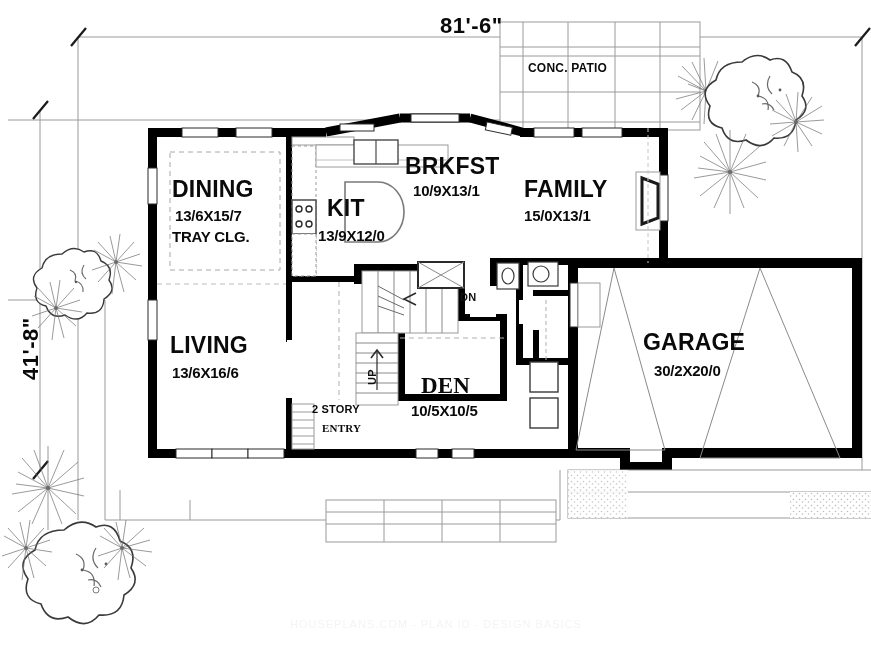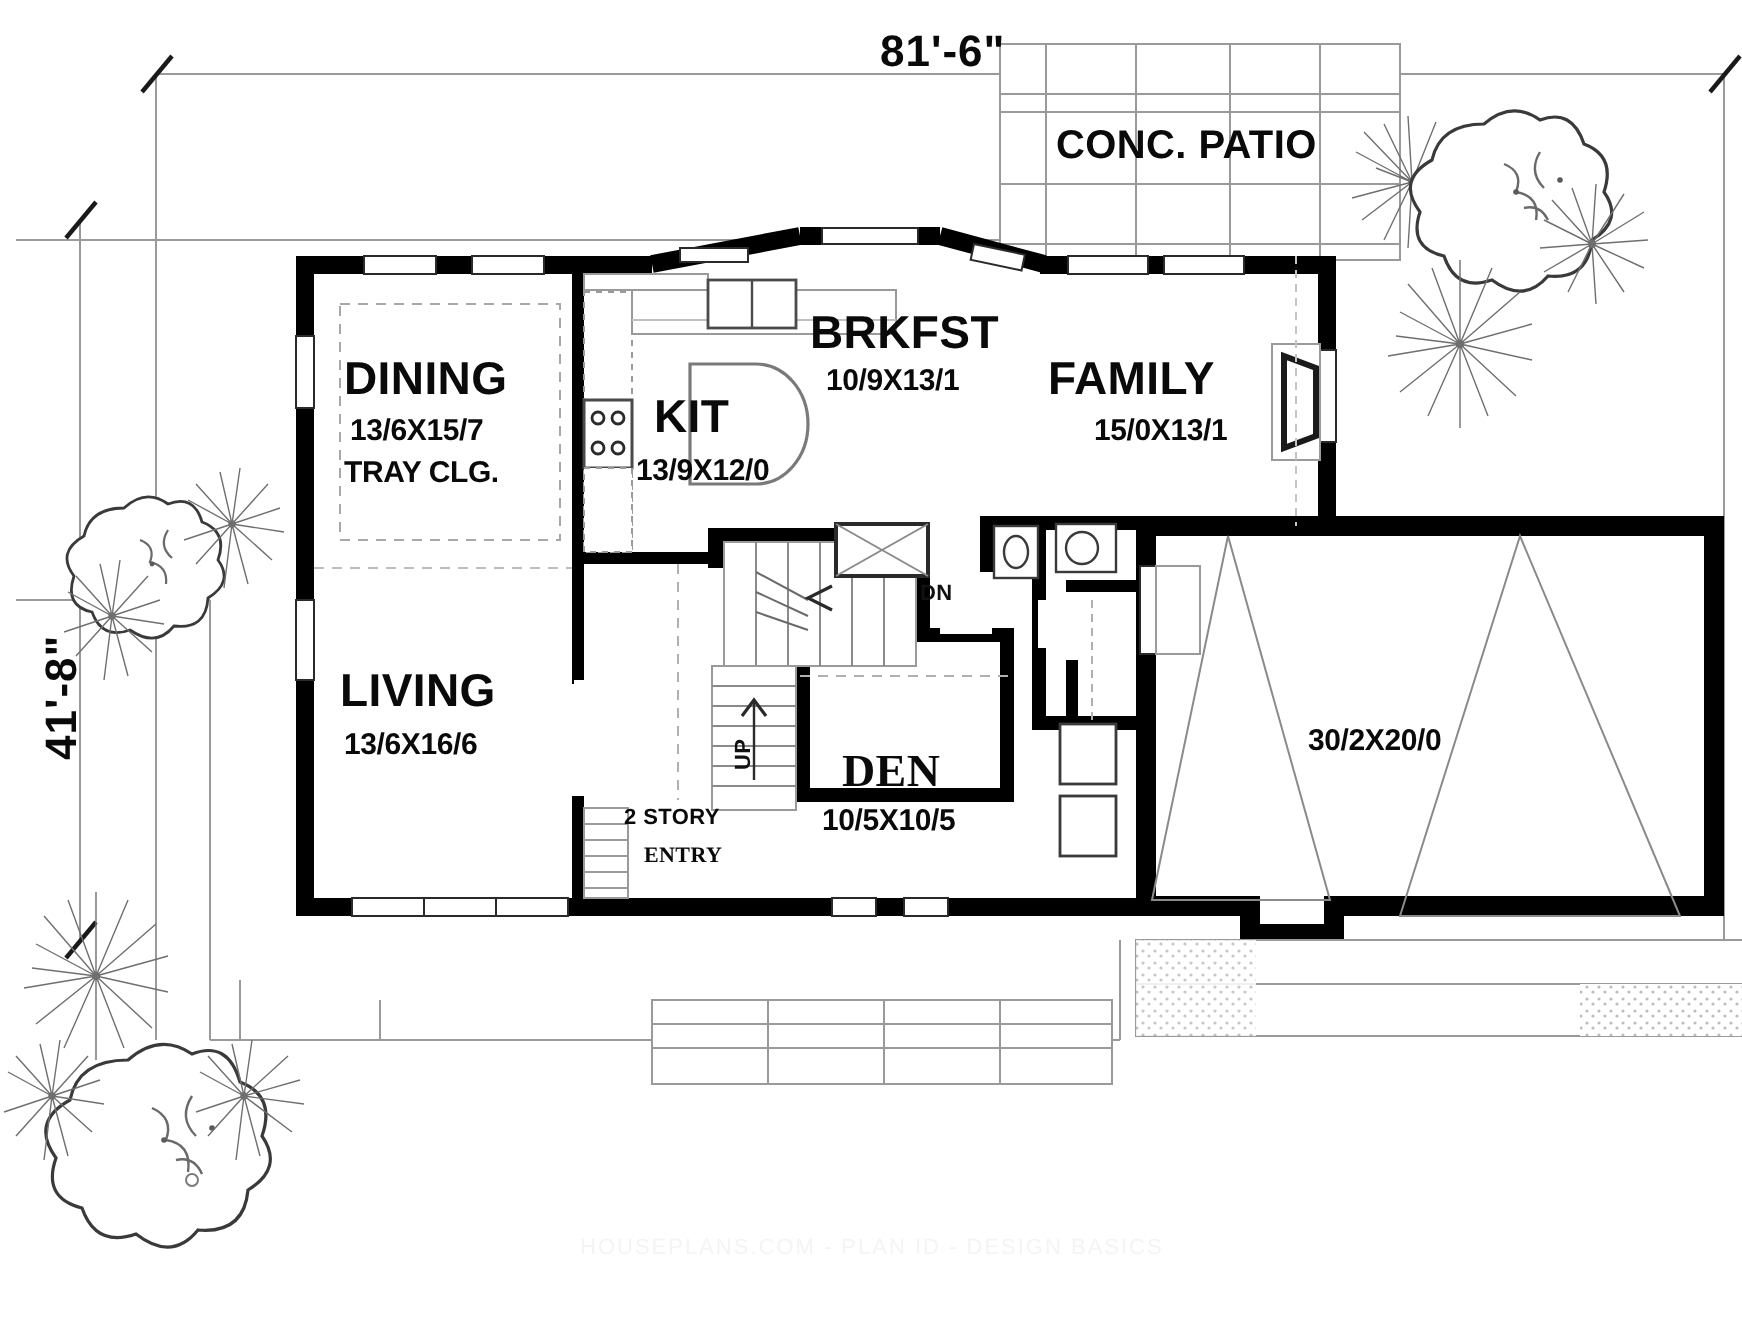--- a/index.html
+++ b/index.html
@@ -425,41 +425,42 @@
           <path d="M122 548 L100 536 M122 548 L104 528 M122 548 L116 522 M122 548 L126 520 M122 548 L144 528 M122 548 L150 540 M122 548 L152 552 M122 548 L146 566 M122 548 L130 578 M122 548 L118 580 M122 548 L104 568 M122 548 L98 556"></path>
         </g>
       </g>
     </g>
   </svg>
 
   <div class="lbl dim-text" style="left:440px; top:13px;">81'-6"</div>
 
   <div class="lbl dim-text vert" style="left:18px; top:380px;">41'-8"</div>
 
-  <div class="lbl note" style="left:528px; top:62px; font-size:20px;">CONC. PATIO</div>
+  <div class="lbl note" style="left:528px; top:62px; font-size:12px;">CONC. PATIO</div>
 
   <div class="lbl room-name" style="left:172px; top:178px;">DINING</div>
   <div class="lbl room-dim" style="left:175px; top:208px;">13/6X15/7</div>
   <div class="lbl room-dim" style="left:172px; top:229px;">TRAY CLG.</div>
 
   <div class="lbl room-name" style="left:327px; top:197px;">KIT</div>
   <div class="lbl room-dim" style="left:318px; top:228px;">13/9X12/0</div>
 
   <div class="lbl room-name" style="left:405px; top:155px;">BRKFST</div>
   <div class="lbl room-dim" style="left:413px; top:183px;">10/9X13/1</div>
 
   <div class="lbl room-name" style="left:524px; top:178px;">FAMILY</div>
-  <div class="lbl room-dim" style="left:524px; top:208px;margin-left:23px;">15/0X13/1</div>
+  <div class="lbl room-dim" style="left:524px; top:208px;">15/0X13/1</div>
 
   <div class="lbl room-name" style="left:170px; top:334px;">LIVING</div>
   <div class="lbl room-dim" style="left:172px; top:365px;">13/6X16/6</div>
 
   <div class="lbl room-name" style="left:421px; top:374px;font-family:Liberation Serif, serif;">DEN</div>
   <div class="lbl room-dim" style="left:411px; top:403px;">10/5X10/5</div>
 
+  <div class="lbl room-name" style="left:643px; top:331px;">GARAGE</div>
   <div class="lbl room-dim" style="left:654px; top:363px;">30/2X20/0</div>
 
   <div class="lbl note" style="left:312px; top:403px;">2 STORY</div>
   <div class="lbl note" style="left:322px; top:422px;font-family:Liberation Serif, serif;">ENTRY</div>
 
   <div class="lbl stair-label" style="left:424px; top:291px;margin-left:36px;">DN</div>
   <div class="lbl stair-label up" style="left:366px; top:385px;">UP</div>
 
   <div class="watermark" style="left:290px; top:618px;">HOUSEPLANS.COM  -  PLAN  ID  -  DESIGN BASICS</div>
 

